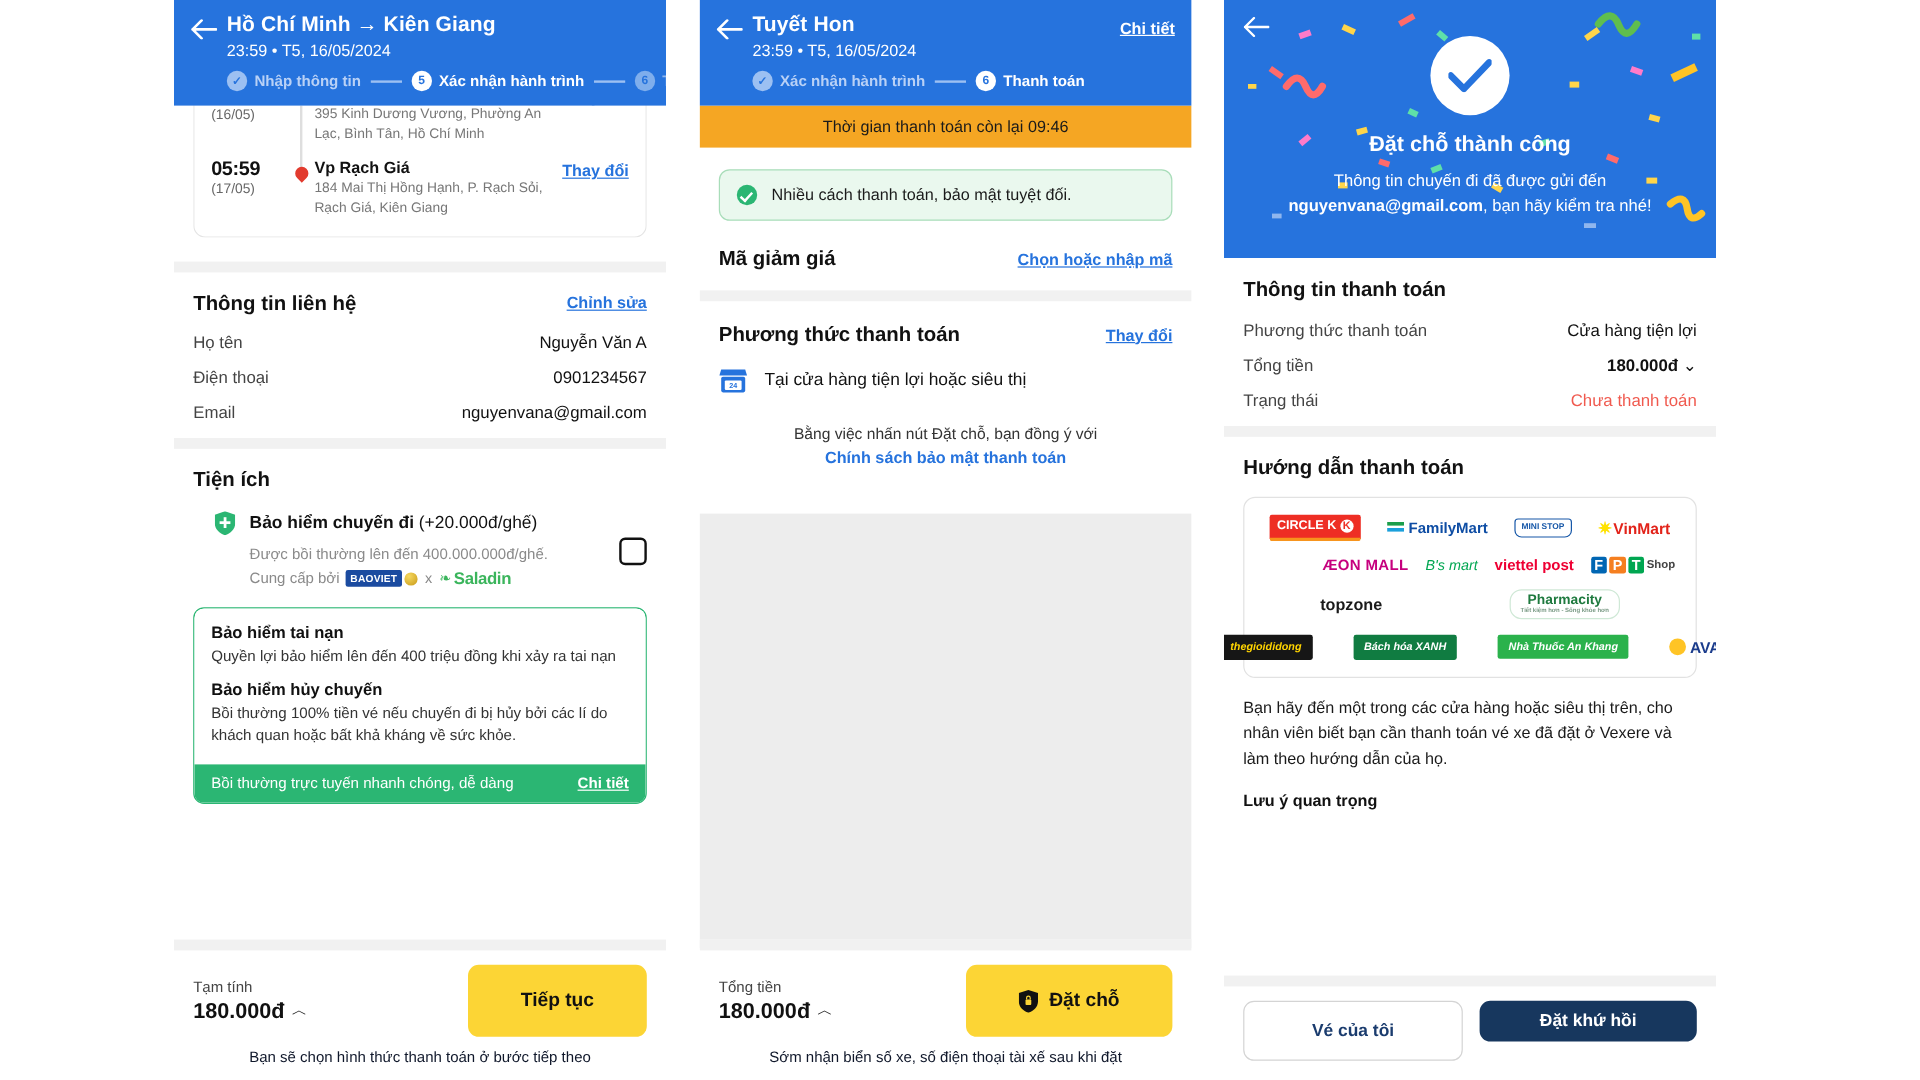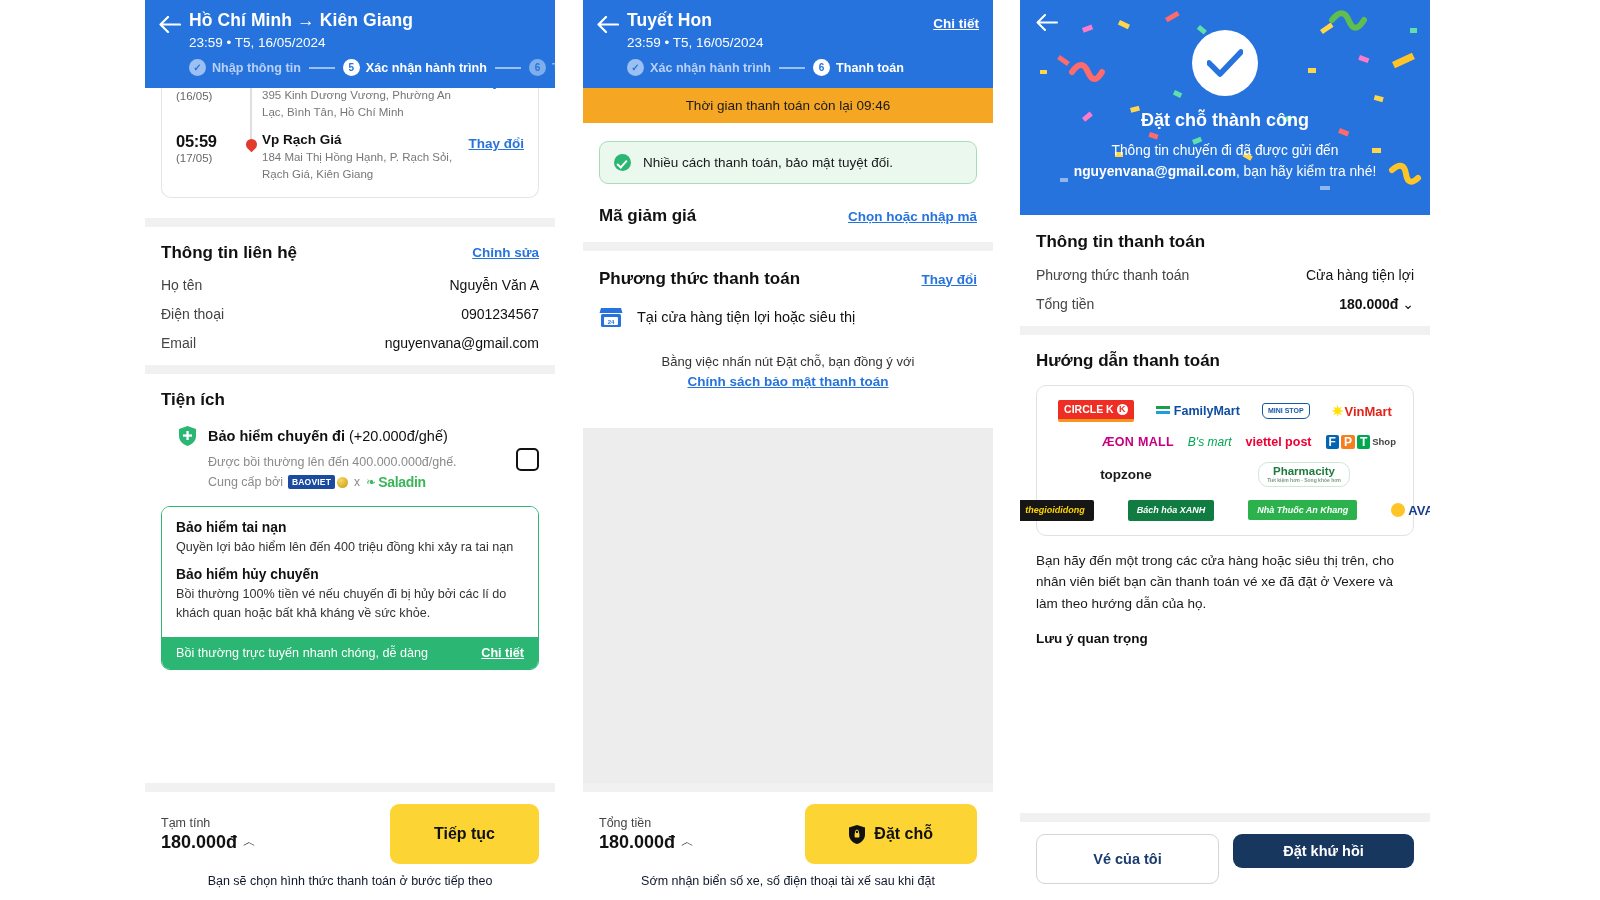--- a/index.html
+++ b/index.html
@@ -151,21 +151,21 @@
   .notice-ic { width: 17px; height: 17px; border-radius: 50%; background: #2BB673; flex: 0 0 17px;
     margin-right: 12px; position: relative; }
   .notice-ic::after { content: ""; position: absolute; left: 5px; top: 4px; width: 4px; height: 8px;
     border: solid #fff; border-width: 0 2px 2px 0; transform: rotate(42deg); }
   .notice-t { font-size: 13.5px; color: #1a1a1a; }
   .pm-row { display: flex; align-items: center; margin-top: 2px; }
   .store-ic { width: 24px; height: 22px; flex: 0 0 24px; margin-right: 14px; position: relative; }
   .pm-label { font-size: 14.5px; color: #111; }
   .terms { text-align: center; margin-top: 26px; }
   .terms-l1 { font-size: 13px; color: #333; }
-  .terms-l2 { font-size: 13.5px; color: #2673DD; font-weight: bold; text-decoration: underline;
+  .terms-l2 { font-size: 13.5px; color: #2673DD; font-weight: bold; 
     margin-top: 5px; cursor: pointer; text-align: center; }
   .grayfill { background: #EDEDED; position: absolute; left: 0; right: 0; }
 
   
   .hero { background: #2673DD; height: 215px; position: relative; overflow: hidden; padding-top: 14px; }
   .hero-back { position: absolute; left: 16px; top: 14px; cursor: pointer; z-index: 3; }
   .confetti { position: absolute; inset: 0; z-index: 1; }
   .hero-in { position: relative; z-index: 2; text-align: center; padding-top: 16px; }
   .hero-circle { width: 66px; height: 66px; border-radius: 50%; background: #fff; margin: 0 auto;
     display: flex; align-items: center; justify-content: center; }
@@ -538,20 +538,24 @@
     <div class="sec" style="padding-top:17px;padding-bottom:14px;">
       <div class="sec-title" style="margin-bottom:15px;">Thông tin thanh toán</div>
       <div class="kv">
         <span class="kv-k">Phương thức thanh toán</span>
         <span class="kv-v">Cửa hàng tiện lợi</span>
       </div>
       <div class="kv">
         <span class="kv-k">Tổng tiền</span>
         <span class="kv-v" style="font-weight:bold;"><span>180.000đ</span> <span style="font-weight:normal;">⌄</span></span>
       </div>
+      <div class="kv">
+        <span class="kv-k">Trạng thái</span>
+        <span class="kv-v red">Chưa thanh toán</span>
+      </div>
     </div>
 
     <div class="sep"></div>
 
     <div class="sec" style="padding-top:16px;">
       <div class="sec-title" style="margin-bottom:14px;">Hướng dẫn thanh toán</div>
 
       <div class="logo-box">
         <div class="logo-row">
           <div class="lg lg-circlek">

